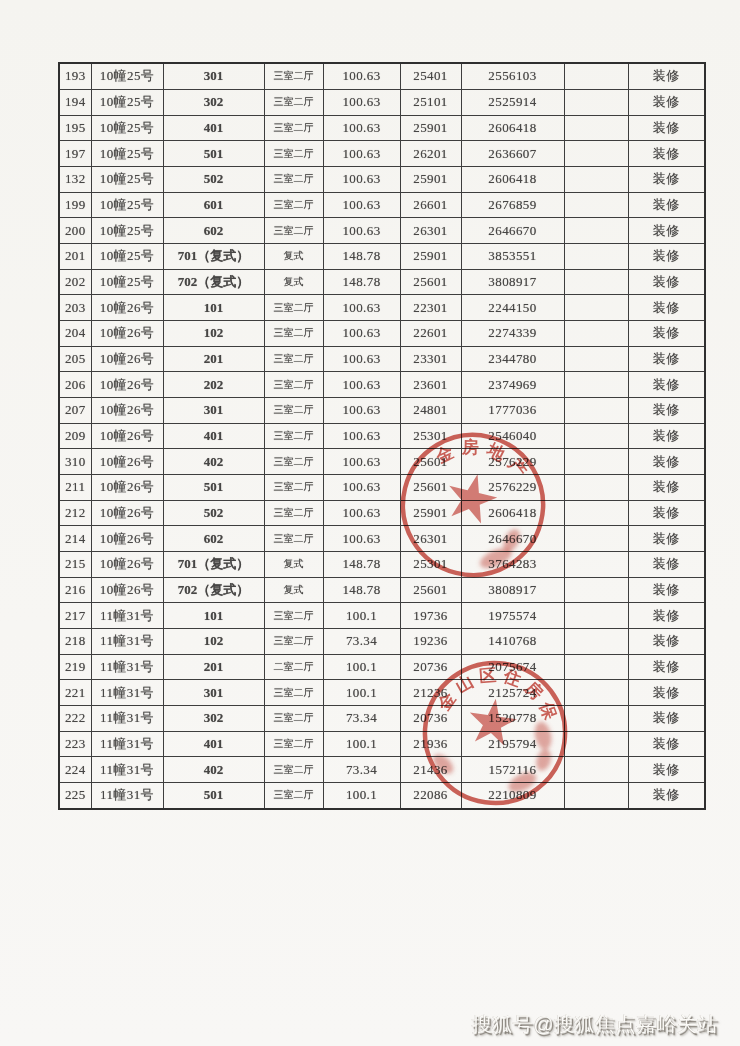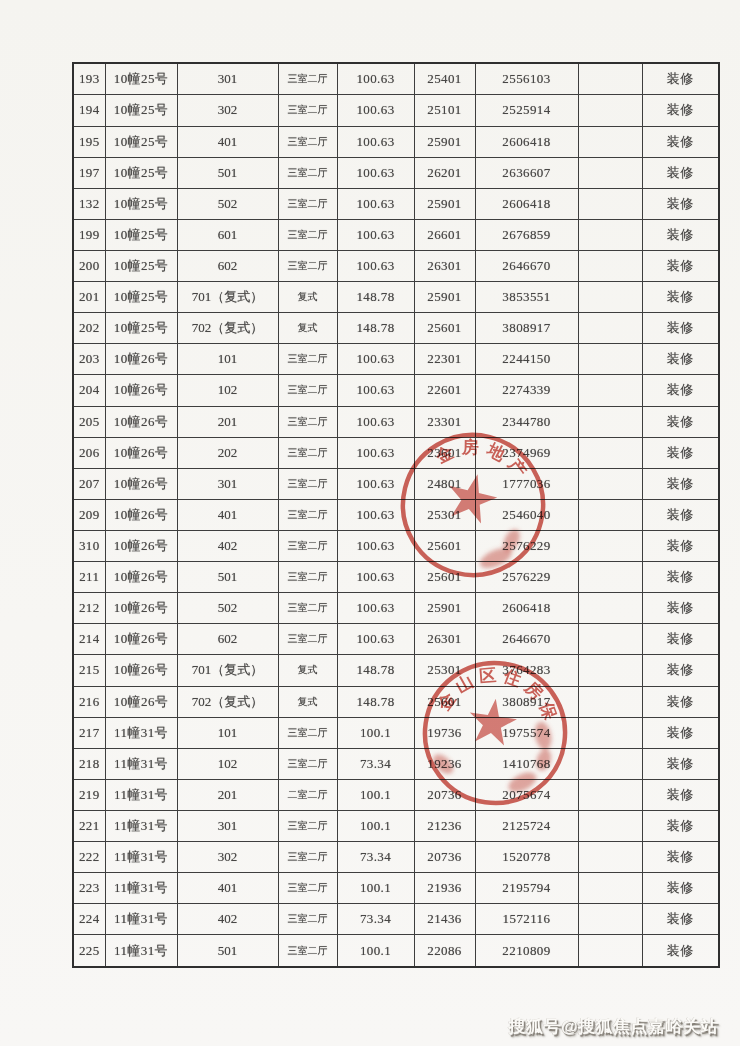--- a/index.html
+++ b/index.html
@@ -10,42 +10,42 @@
   }
   .page {
     position: relative;
     width: 740px;
     height: 1046px;
     background: linear-gradient(180deg, #f5f4f0 0%, #f7f6f3 60%, #f8f7f5 100%);
   }
   
   .price-table {
     position: absolute;
-    left: 72px;
+    left: 58px;
     top: 62px;
     width: 646px;
-    height: 906px;
+    height: 748px;
     border-collapse: collapse;
     table-layout: fixed;
     border: 2.2px solid #2f2f2f;
   }
   .price-table td {
     border: 1.4px solid #3e3e3e;
     text-align: center;
     vertical-align: middle;
     font-size: 13px;
     color: #474645;
     letter-spacing: 0.4px;
     text-shadow: 0 0 0.7px rgba(90,88,85,0.65);
     white-space: nowrap;
     overflow: hidden;
     padding: 0;
   }
   .price-table td[data-name="cell-layout"] { font-size: 10px; letter-spacing: 0; }
-  .price-table td[data-name="cell-room"]   { letter-spacing: 0; }
+  .price-table td[data-name="cell-room"]   { letter-spacing: 0; font-weight: bold; }
   col.c-seq        { width: 32px;  }
   col.c-building   { width: 72px;  }
   col.c-room       { width: 101px; }
   col.c-layout     { width: 59px;  }
   col.c-area       { width: 77px;  }
   col.c-unitprice  { width: 61px;  }
   col.c-totalprice { width: 103px; }
   col.c-remark     { width: 64px;  }
   col.c-decoration { width: 77px;  }
   
@@ -61,22 +61,22 @@
                   font-family: "Liberation Serif", "DejaVu Serif", serif; }
   .stamp .blob  { fill: var(--ink); opacity: 0.55; }
   #stamp-upper { left: 388px; top: 424px; }
   #stamp-lower { left: 410px; top: 650px; }
   
   .watermark {
     position: absolute;
     right: 22px;
     bottom: 8px;
     font-family: "Liberation Sans", "DejaVu Sans", sans-serif;
-    font-weight: 700;
-    font-size: 17px;
+    font-weight: 400;
+    font-size: 20px;
     letter-spacing: 0.5px;
     color: #fbfaf7;
     text-shadow:
       1.5px 1.5px 1px rgba(125,120,112,0.95),
       2.5px 2.5px 2px rgba(150,145,138,0.55),
       -0.5px -0.5px 0 rgba(185,181,174,0.7);
   }
 </style>
 </head>
 <body style="background: rgb(246, 245, 241);">

